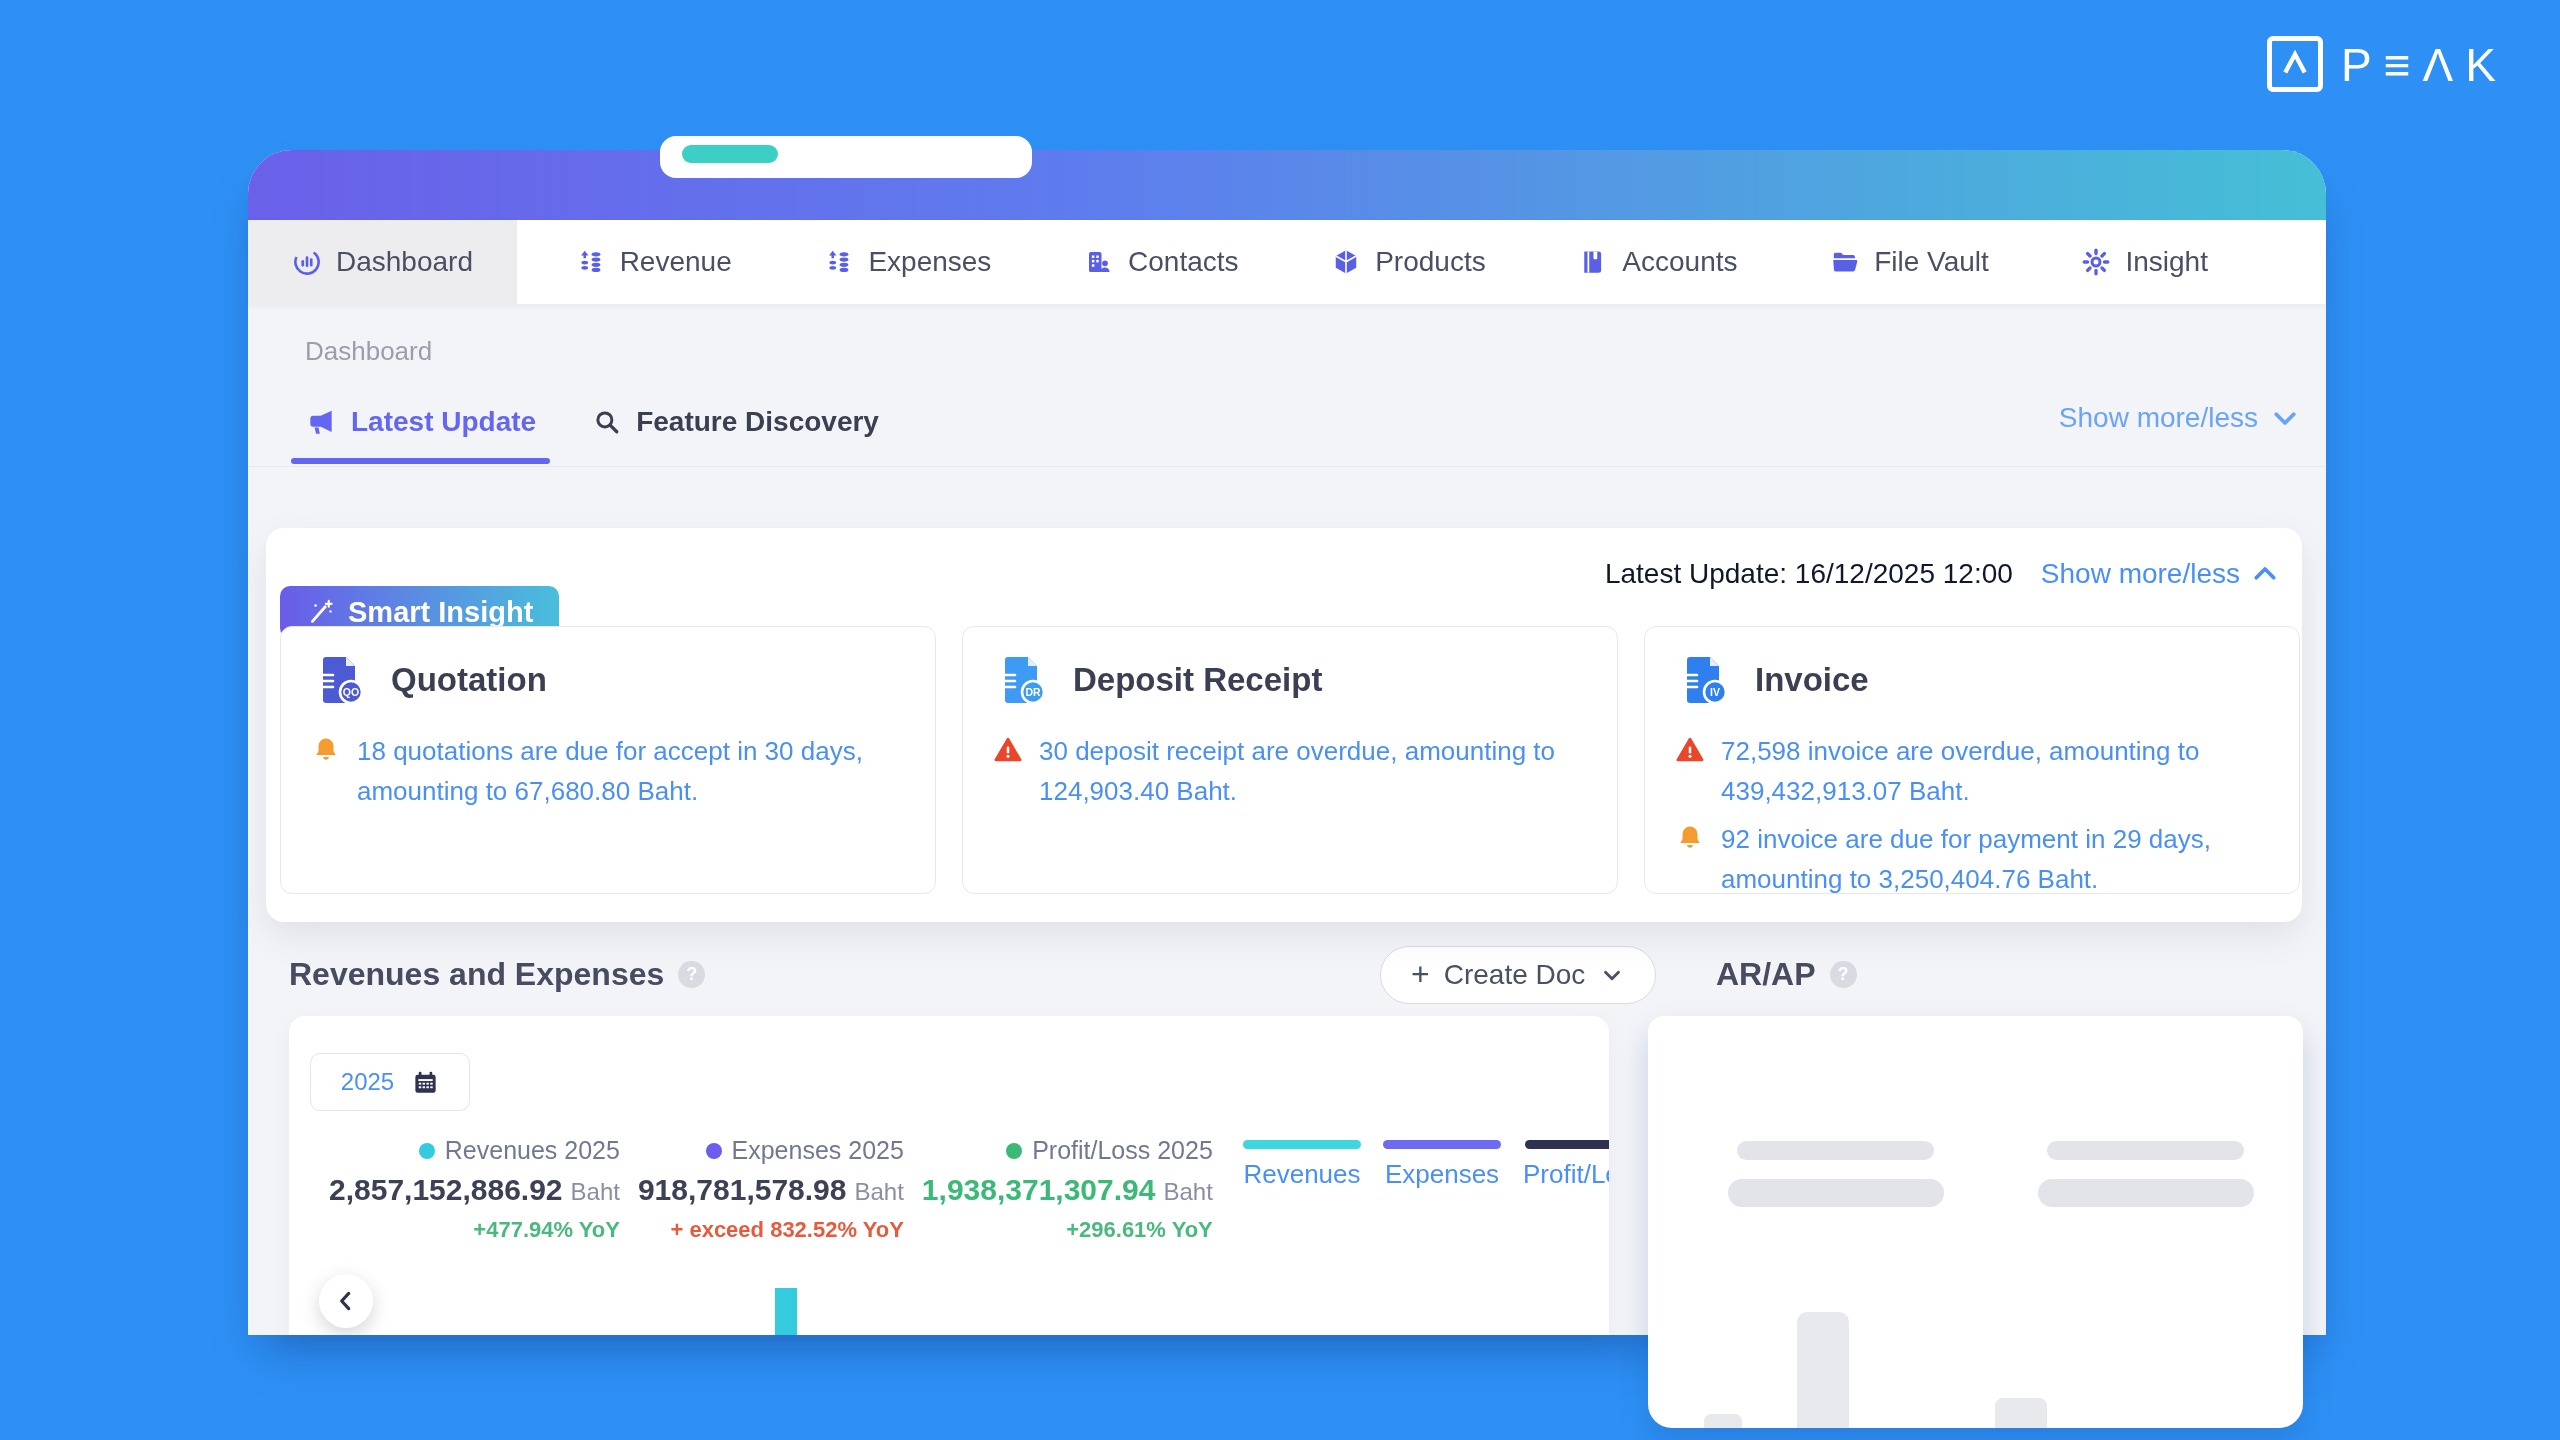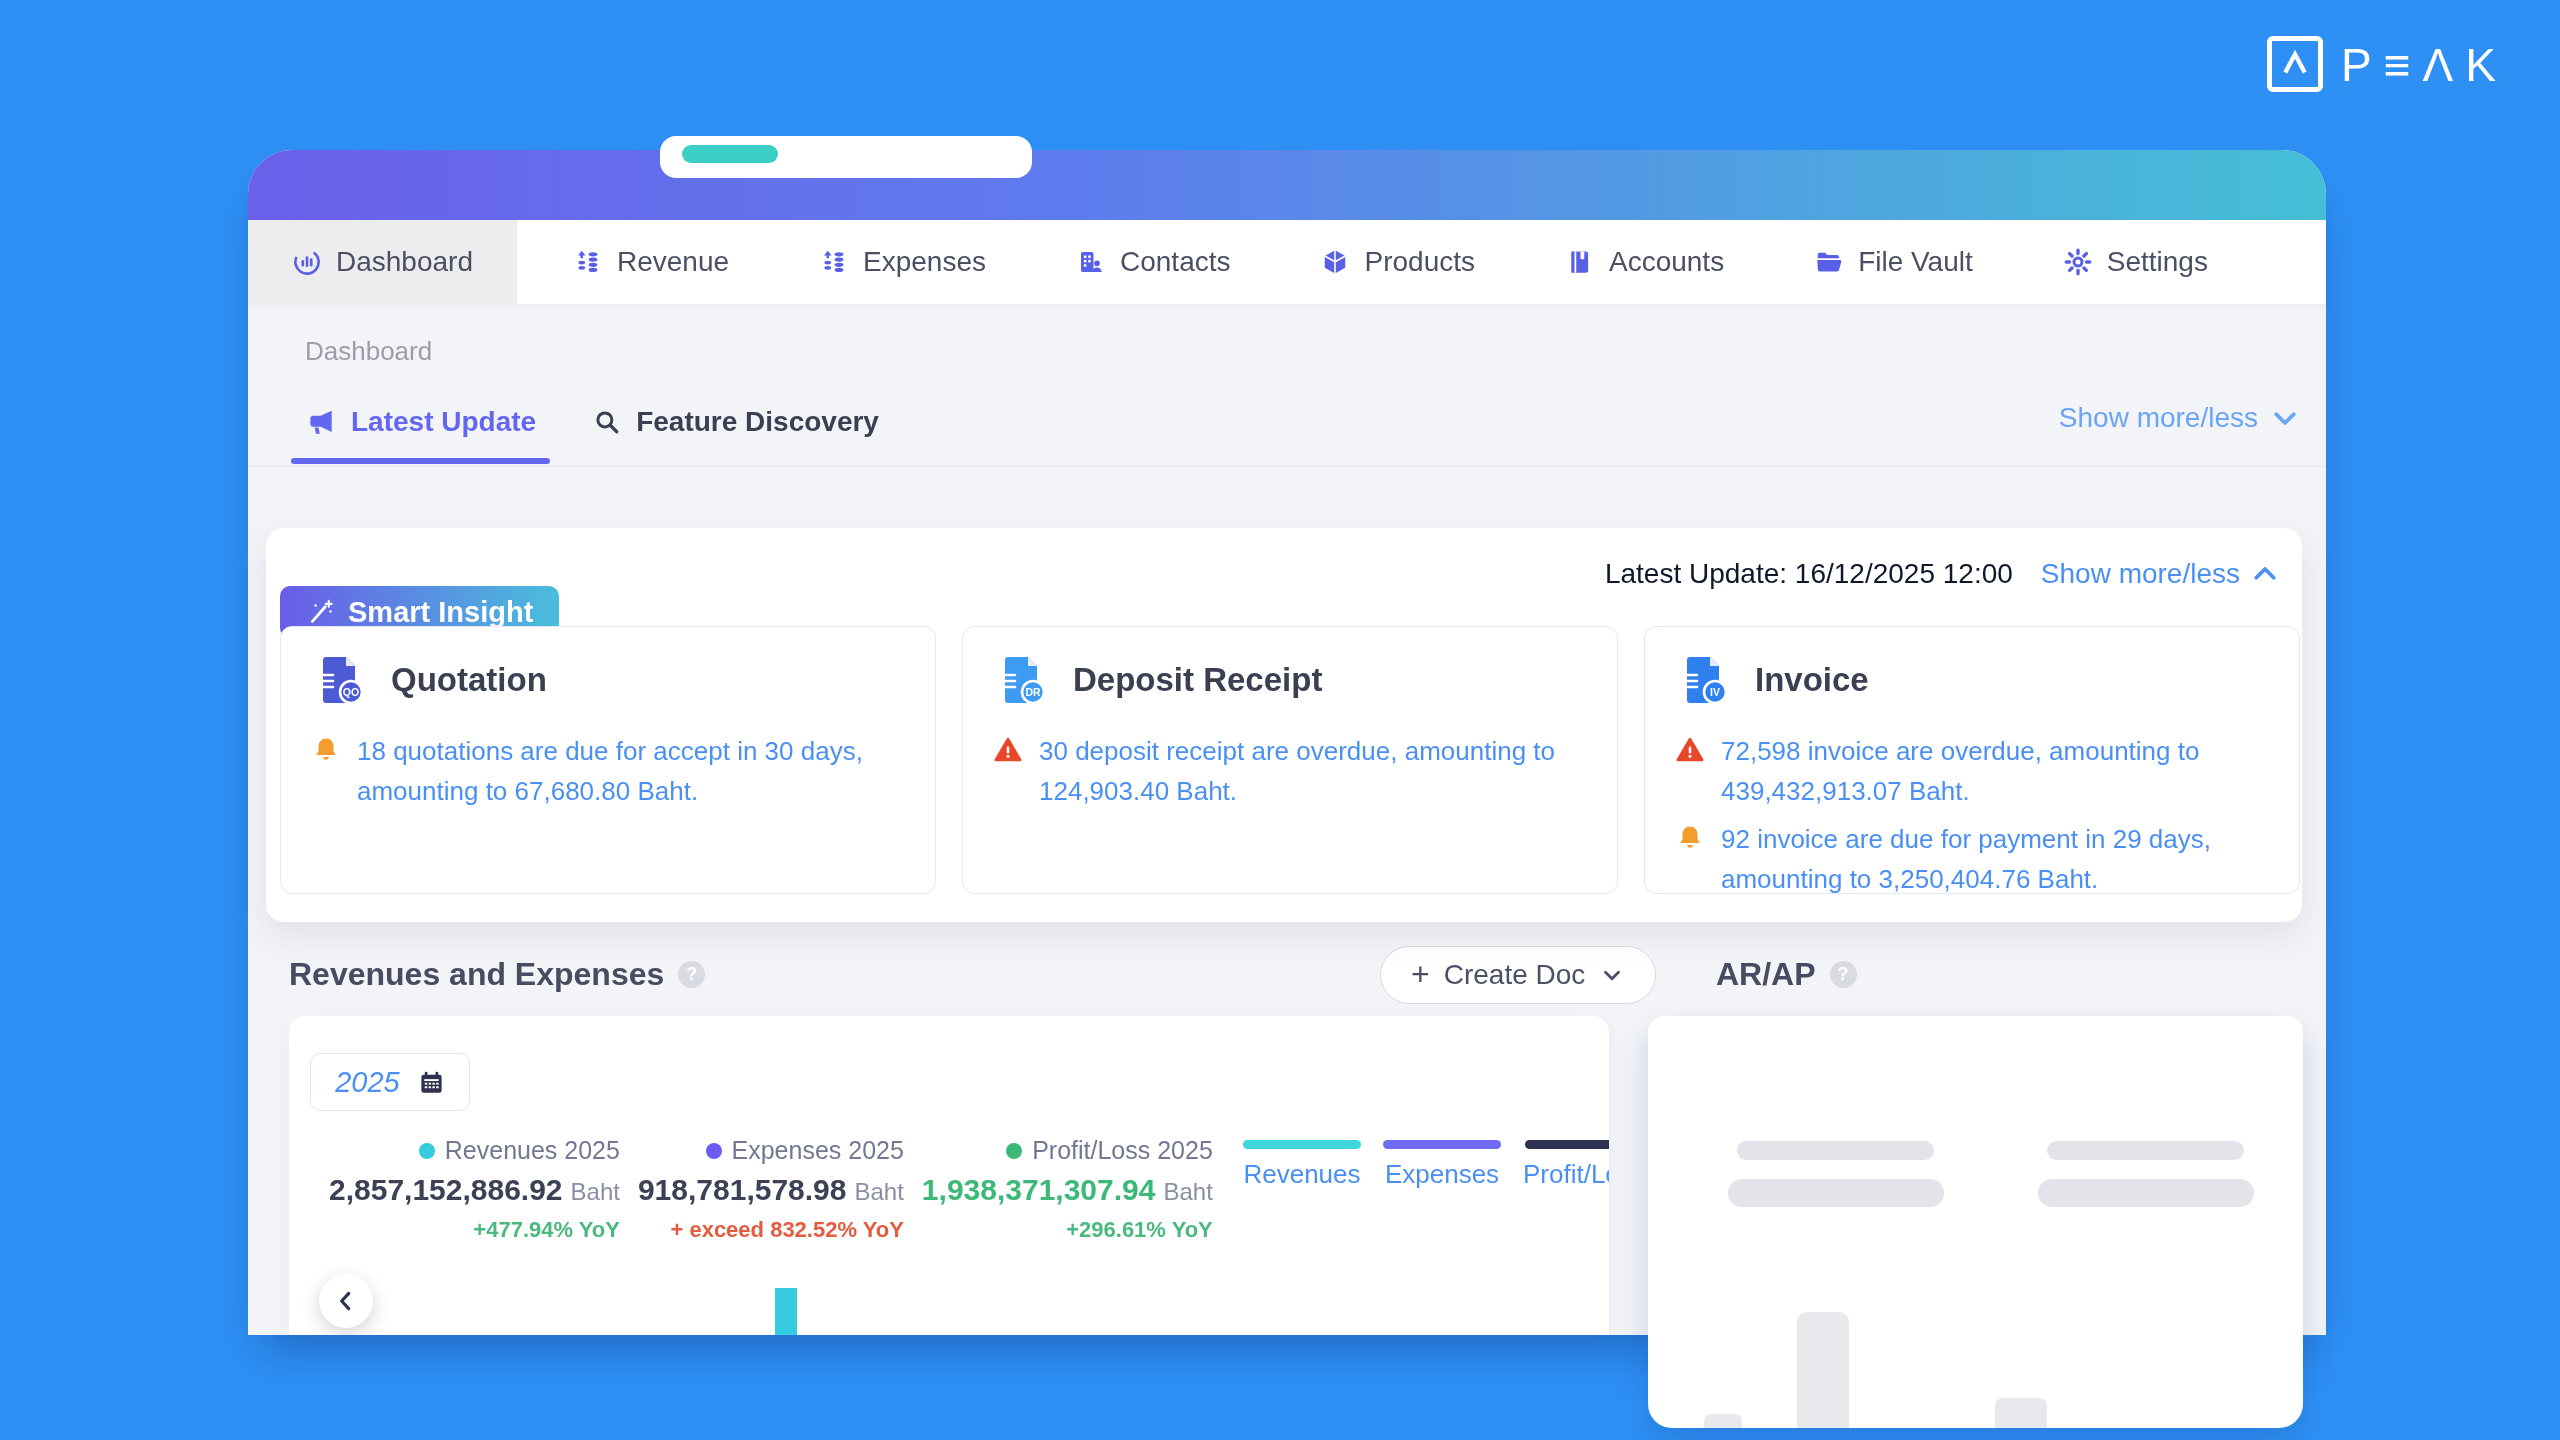--- a/index.html
+++ b/index.html
@@ -65,21 +65,21 @@
            display:flex; align-items:center; justify-content:center; cursor:pointer; }
   .create-doc { position:absolute; left:1132px; top:796px; height:58px; padding:0 30px; border-radius:29px; background:#fff;
                 border:1.5px solid #D9DBE4; display:flex; align-items:center; gap:14px; color:#4A5065; font-size:28px; cursor:pointer; }
   .create-doc .plus { font-size:32px; line-height:1; margin-top:-3px; }
 
   
   .chart-card { position:absolute; left:41px; top:866px; width:1320px; height:319px; background:#fff;
                 border-radius:16px 16px 0 0; box-shadow:0 8px 22px rgba(60,64,90,.05); overflow:hidden; }
   .year-btn { position:absolute; left:21px; top:37px; width:160px; height:58px; border:1.5px solid #E3E5EE; border-radius:10px;
               background:#fff; display:flex; align-items:center; justify-content:center; gap:18px; cursor:pointer; }
-  .year-btn .yr { color:#4A90F4; font-size:29px;font-style:italic; }
+  .year-btn .yr { color:#4A90F4; font-size:24px; }
   .legend { position:absolute; left:40px; top:120px; display:flex; gap:18px; }
   .lcol { display:flex; flex-direction:column; align-items:flex-end; white-space:nowrap; }
   .lrow1 { display:flex; align-items:center; gap:10px; color:#737892; font-size:25px; }
   .dot { width:16px; height:16px; border-radius:50%; }
   .lrow2 { margin-top:8px; font-size:30px; font-weight:bold; color:#3D4156; }
   .lrow2 .unit { font-size:24px; font-weight:normal; color:#8A8FA3; margin-left:8px; }
   .lrow2.green { color:#3CB878; }
   .lrow3 { margin-top:10px; font-size:22px; font-weight:bold; }
   .lrow3.green { color:#49B97E; } .lrow3.red { color:#E45B3D; }
   .toggles { position:absolute; left:954px; top:124px; display:flex; gap:22px; }
@@ -207,21 +207,21 @@
               <line x1="12" y1="2.6" x2="12" y2="5.2"></line>
               <line x1="12" y1="18.8" x2="12" y2="21.4"></line>
               <line x1="2.6" y1="12" x2="5.2" y2="12"></line>
               <line x1="18.8" y1="12" x2="21.4" y2="12"></line>
               <line x1="5.3" y1="5.3" x2="7.2" y2="7.2"></line>
               <line x1="16.8" y1="16.8" x2="18.7" y2="18.7"></line>
               <line x1="5.3" y1="18.7" x2="7.2" y2="16.8"></line>
               <line x1="16.8" y1="7.2" x2="18.7" y2="5.3"></line>
             </g>
           </svg>
-        <span class="lbl">Settings</span>
+        <span class="lbl">Insight</span>
       </div>
     </div>
 
     <div class="breadcrumb">Dashboard</div>
     <div class="view-tabs">
       <div class="vtab active">
         <svg width="32" height="32" viewBox="0 0 24 24">
             <g fill="#6366F1">
               <path d="M20 3.5v16l-8.2-3.9H6.2a2.2 2.2 0 01-2.2-2.2v-3.8a2.2 2.2 0 012.2-2.2h5.6z"></path>
               <path d="M7.2 16.2l1.1 4.6h2.8l-1-4.6z"></path>

